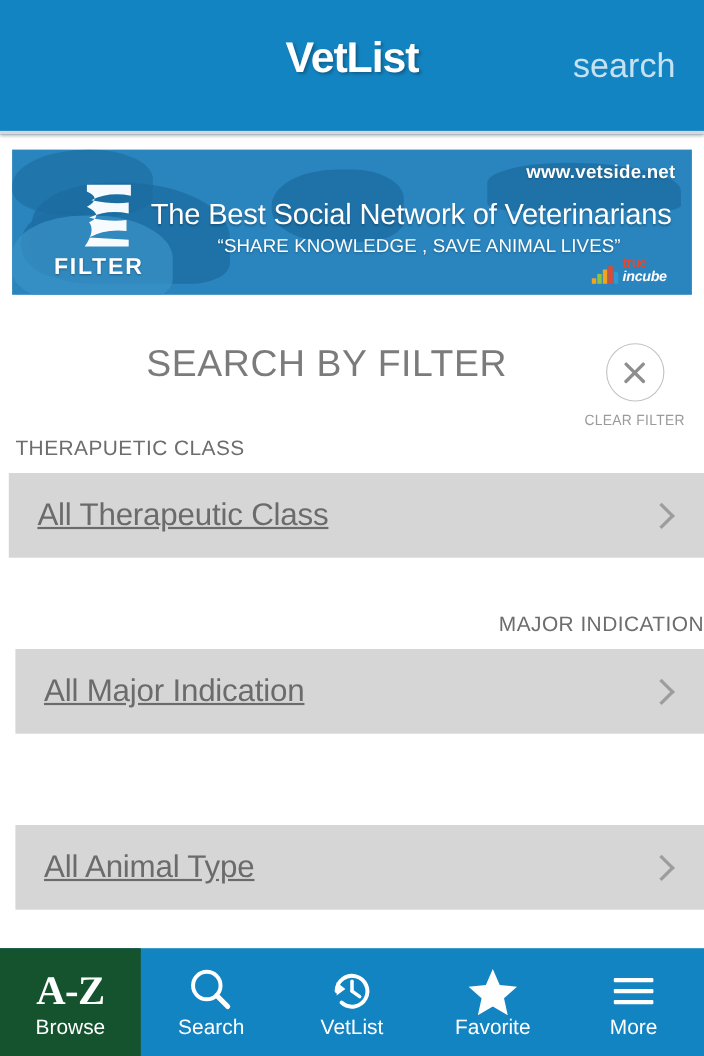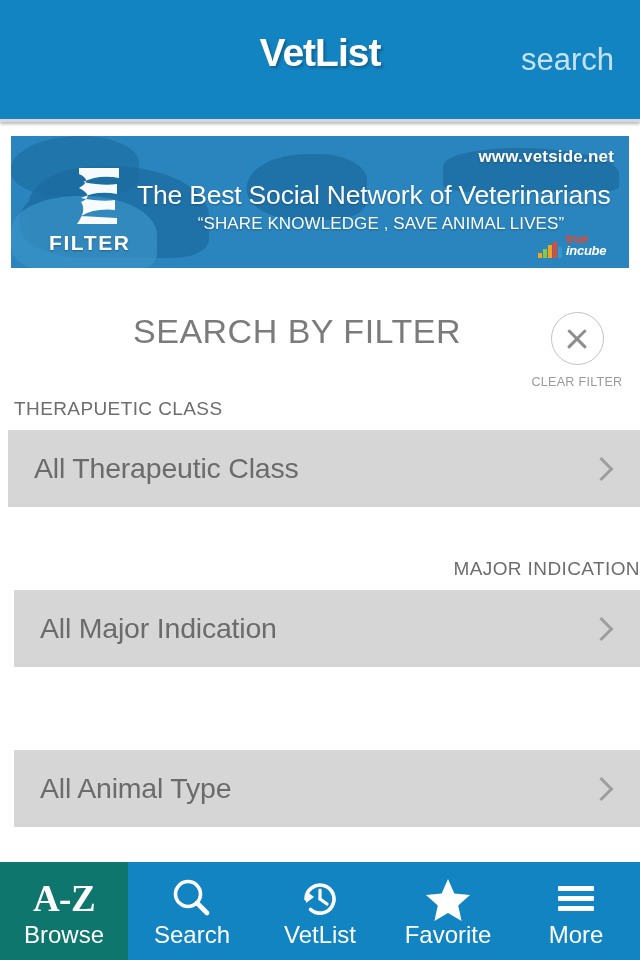--- a/index.html
+++ b/index.html
@@ -168,20 +168,21 @@
     height:77px;
     display:flex; align-items:center;
     position:relative;
   }
   .fvalue {
     color:#6b6b6b;
     font-size:28.5px;
     font-weight:normal;
     letter-spacing:-0.2px;
     padding-left:26px;
+    text-decoration:underline;
   }
   .chev {
     position:absolute; right:30px; top:50%;
     width:17px; height:17px;
     border-top:3.4px solid #9d9d9d;
     border-right:3.4px solid #9d9d9d;
     transform:translateY(-50%) rotate(45deg);
   }
 
   
@@ -191,28 +192,28 @@
     background:#1384c2;
     display:flex;
   }
   .nav-item {
     flex:1;
     display:flex; flex-direction:column;
     align-items:center; justify-content:center;
     color:#ffffff;
     position:relative;
   }
-  .nav-item.active { background:#0f766e; }
+  .nav-item.active { background:#14532d; }
   .nav-icon {
     height:46px;
     display:flex; align-items:center; justify-content:center;
     margin-bottom:1px;
   }
   .nav-label {
-    font-size:24px;
+    font-size:19px;
     font-weight:normal;
     letter-spacing:0px;
     line-height:1;
   }
   .az {
     font-family:"Liberation Serif", serif;
     font-size:37px;
     font-weight:bold;
     letter-spacing:-0.5px;
   }

